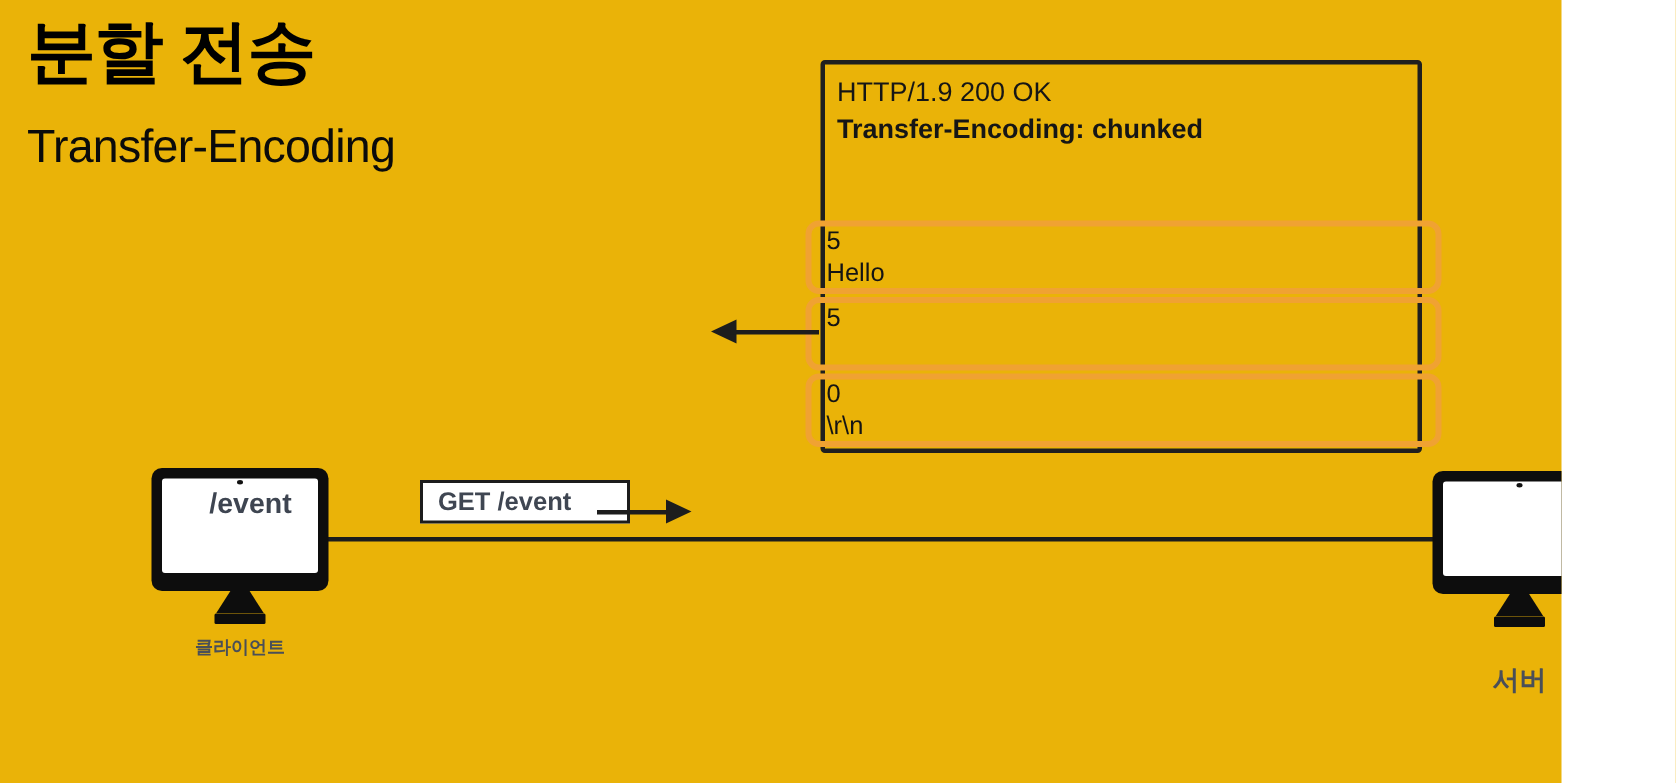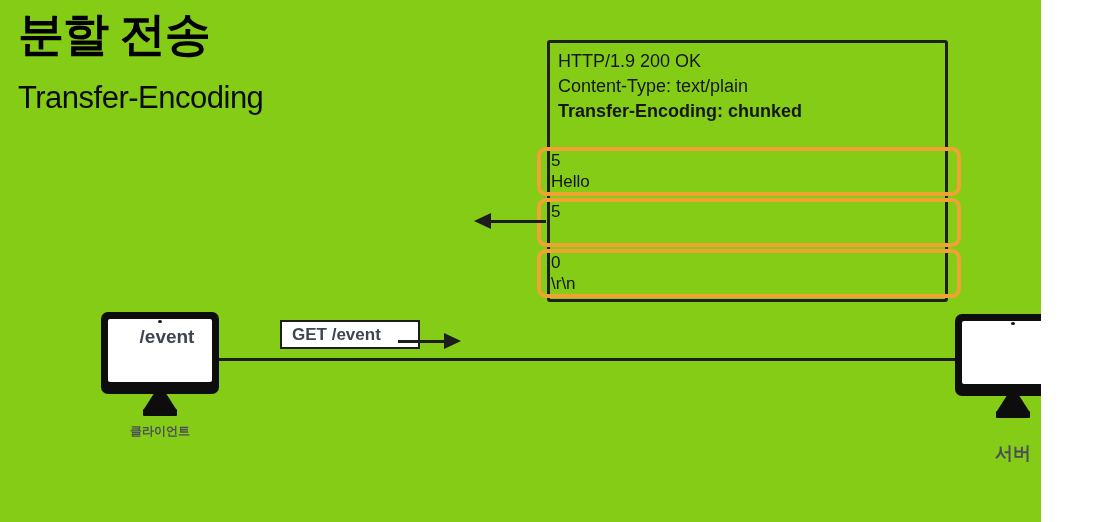--- a/index.html
+++ b/index.html
@@ -3,21 +3,21 @@
 <meta charset="utf-8">
 <style>
   * { margin: 0; padding: 0; box-sizing: border-box; }
   html, body { background: #ffffff; }
   body { font-family: "Liberation Sans", "DejaVu Sans", sans-serif; }
 
   .stage {
     position: relative;
     width: 1041px;
     height: 522px;
-    background: #84cc16;
+    background: #eab308;
     overflow: hidden;
   }
 
   
   .title {
     position: absolute;
     left: 18px; top: 4px;
     font-size: 46px;
     font-weight: 800;
     letter-spacing: -1px;
@@ -185,21 +185,20 @@
 <body>
 
 <div class="stage">
 
   <div class="title">분할 전송</div>
   <div class="subtitle">Transfer-Encoding</div>
 
   <div class="response-box"></div>
   <div class="response-headers">
     <div>HTTP/1.9 200 OK</div>
-    <div>Content-Type: text/plain</div>
     <div class="hdr-bold">Transfer-Encoding: chunked</div>
   </div>
 
   <div class="chunk chunk-1"></div>
   <div class="chunk chunk-2"></div>
   <div class="chunk chunk-3"></div>
 
   <div class="chunk-text chunk-text-1">
     <div>5</div>
     <div>Hello</div>

